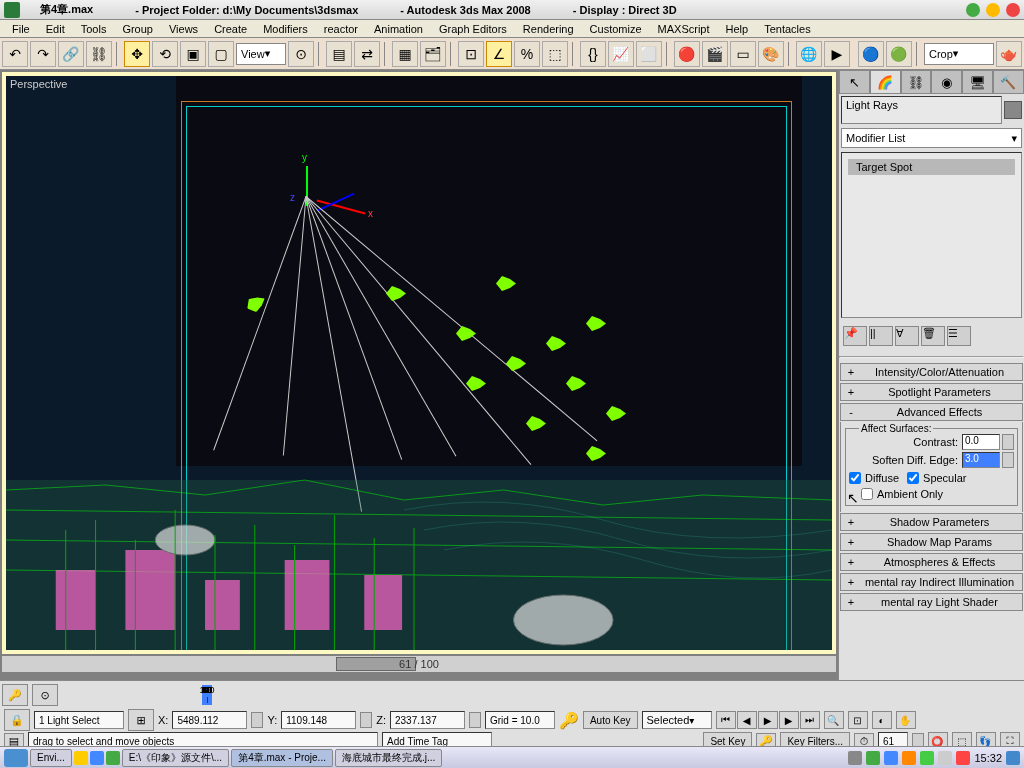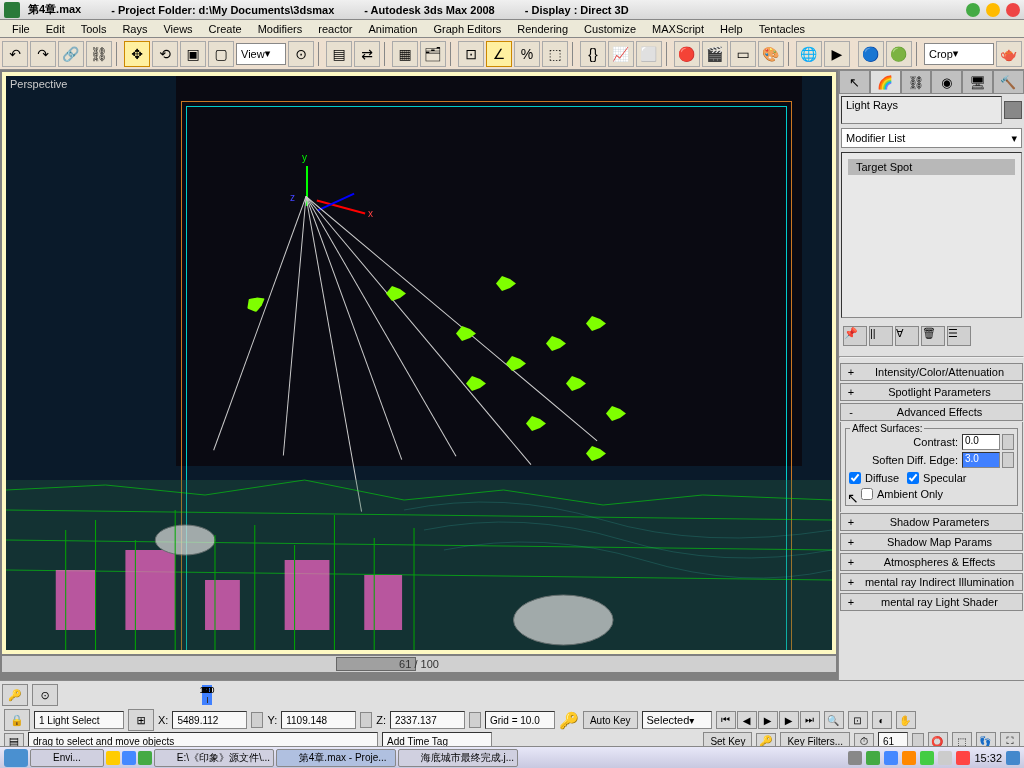--- a/index.html
+++ b/index.html
@@ -1,19 +1,19 @@
 <!DOCTYPE html>
 <html><head>
 <meta charset="utf-8">
 <style>
 * { margin: 0; padding: 0; box-sizing: border-box; font-family: Arial, sans-serif; font-size: 11px; }
 body { width: 1024px; height: 768px; background: #808080; overflow: hidden; position: relative; }
 
 
-.titlebar { height: 20px; background: linear-gradient(#f0f0f0, #d8d8d8); display: flex; align-items: center; padding: 0 4px; border-bottom: 1px solid #888; }
+.titlebar { height: 20px; background: linear-gradient(#f0f0f0, #d8d8d8); display: flex; align-items: center; padding: 0 4px; border-bottom: 1px solid #888; gap: 12px; }
 .titlebar .app-icon { width: 16px; height: 16px; background: #2a7a3a; border-radius: 2px; margin-right: 8px; }
 .titlebar span { margin-right: 30px; font-weight: bold; }
 .window-controls { margin-left: auto; display: flex; gap: 6px; }
 .wc { width: 14px; height: 14px; border-radius: 50%; }
 .wc.min { background: #4a4; } .wc.max { background: #fb0; } .wc.close { background: #e44; }
 
 
 .menubar { height: 18px; background: #ece9d8; display: flex; align-items: center; padding: 0 4px; border-bottom: 1px solid #888; }
 .menubar span { padding: 0 8px; cursor: pointer; }
 
@@ -62,41 +62,41 @@
 .rollout-body { background: #e0e0e0; padding: 4px; margin: 0 1px; border-left: 1px solid #888; border-right: 1px solid #888; font-size: 10px; }
 .exclude-btn { margin: 4px; padding: 3px 8px; background: #d8d8d8; border: 1px outset #ccc; text-align: right; font-size: 10px; }
 .param-row { display: flex; align-items: center; margin: 2px 0; gap: 2px; }
 .param-row label { flex: 1; text-align: right; padding-right: 2px; }
 .spinner { width: 38px; height: 16px; background: #fff; border: 1px inset #888; padding: 0 2px; font-size: 10px; }
 .spinner.blue { background: #4080ff; color: white; }
 .spin-btns { width: 12px; height: 16px; background: #d0d0d0; border: 1px solid #888; }
 .checkbox-row { display: flex; align-items: center; gap: 4px; margin: 2px 0; }
 .checkbox-row input { width: 12px; height: 12px; }
 .group-frame { border: 1px solid #888; margin: 2px 0; padding: 3px; position: relative; }
-.group-title { position: absolute; top: -6px; left: 4px; background: #e0e0e0; padding: 0 2px; font-size: 10px; }
+.group-title { position: absolute; top: -6px; left: 13px; background: #e0e0e0; padding: 0 2px; font-size: 10px; }
 
 
 .timeline-area { height: 86px; background: #e0e0e0; border-top: 1px solid #888; }
 .timeline-toolbar { height: 28px; display: flex; align-items: center; padding: 2px; gap: 4px; }
 .tl-btn { width: 26px; height: 22px; background: #d8d8d8; border: 1px solid #888; display: flex; align-items: center; justify-content: center; }
 .timeline-ruler { height: 18px; background: #b8b8b8; position: relative; margin: 2px 40px 2px 110px; border: 1px solid #666; }
 .ruler-tick { position: absolute; bottom: 0; width: 1px; height: 6px; background: #333; }
 .ruler-label { position: absolute; bottom: 8px; font-size: 9px; transform: translateX(-50%); }
 .ruler-marker { position: absolute; top: -2px; width: 10px; height: 20px; background: #4080ff; left: 60.5%; transform: translateX(-50%); }
 .status-area { height: 22px; display: flex; align-items: center; padding: 0 4px; gap: 4px; background: #e0e0e0; }
 .status-field { height: 18px; background: #f8f8f8; border: 1px inset #888; padding: 1px 4px; font-size: 10px; display: flex; align-items: center; }
 .coord-field { width: 75px; }
 .small-btn { height: 18px; padding: 0 6px; background: #d8d8d8; border: 1px solid #888; font-size: 10px; display: flex; align-items: center; }
 .playback-controls { display: flex; gap: 1px; }
 .play-btn { width: 20px; height: 18px; background: #d8d8d8; border: 1px solid #888; display: flex; align-items: center; justify-content: center; font-size: 10px; }
 .bottom-row2 { height: 20px; display: flex; align-items: center; padding: 0 4px; gap: 4px; background: #e0e0e0; }
 
 
 .taskbar { position: absolute; bottom: 0; left: 0; right: 0; height: 22px; background: linear-gradient(#e8e8f8, #c8c8e0); display: flex; align-items: center; padding: 0 4px; gap: 2px; border-top: 1px solid #888; }
-.tb-item { height: 18px; padding: 0 22px; background: #d0d0e0; border: 1px solid #888; font-size: 10px; display: flex; align-items: center; border-radius: 2px; overflow: hidden; max-width: 120px; white-space: nowrap; }
+.tb-item { height: 18px; padding: 0 6px; background: #d0d0e0; border: 1px solid #888; font-size: 10px; display: flex; align-items: center; border-radius: 2px; overflow: hidden; max-width: 120px; white-space: nowrap; }
 .tb-start { width: 24px; height: 18px; background: #4a90d0; border-radius: 3px; }
 .tray { margin-left: auto; display: flex; align-items: center; gap: 4px; }
 .tray-icon { width: 14px; height: 14px; border-radius: 2px; }
 </style>
 </head>
 <body>
 
 <div class="titlebar">
   <div class="app-icon"></div>
   <span>第4章.max</span>
@@ -107,21 +107,21 @@
     <div class="wc min"></div>
     <div class="wc max"></div>
     <div class="wc close"></div>
   </div>
 </div>
 
 <div class="menubar">
   <span>File</span>
   <span>Edit</span>
   <span>Tools</span>
-  <span>Rays</span>
+  <span>Group</span>
   <span>Views</span>
   <span>Create</span>
   <span>Modifiers</span>
   <span>reactor</span>
   <span>Animation</span>
   <span>Graph Editors</span>
   <span>Rendering</span>
   <span>Customize</span>
   <span>MAXScript</span>
   <span>Help</span>

